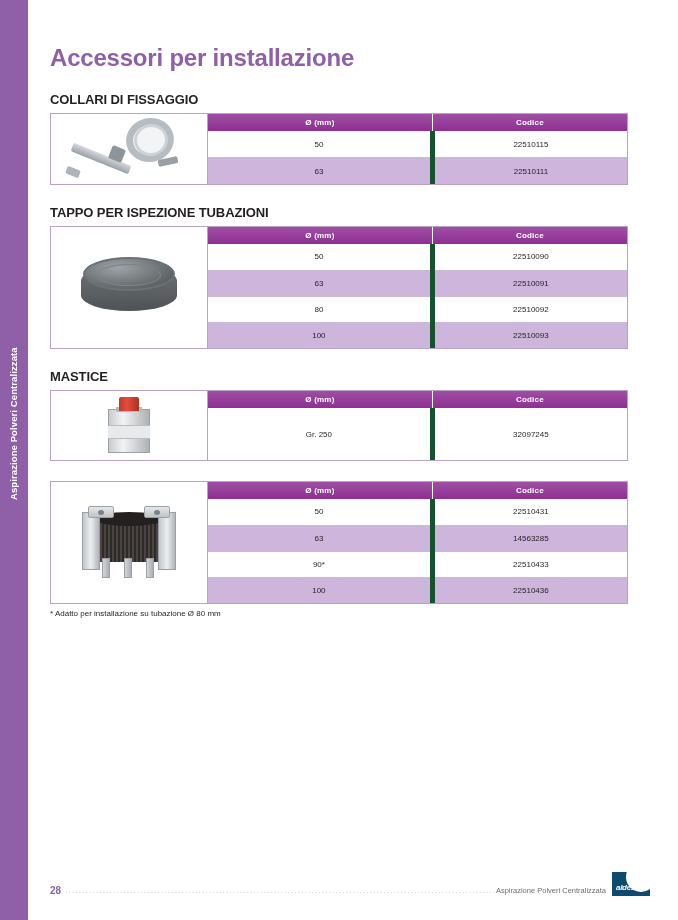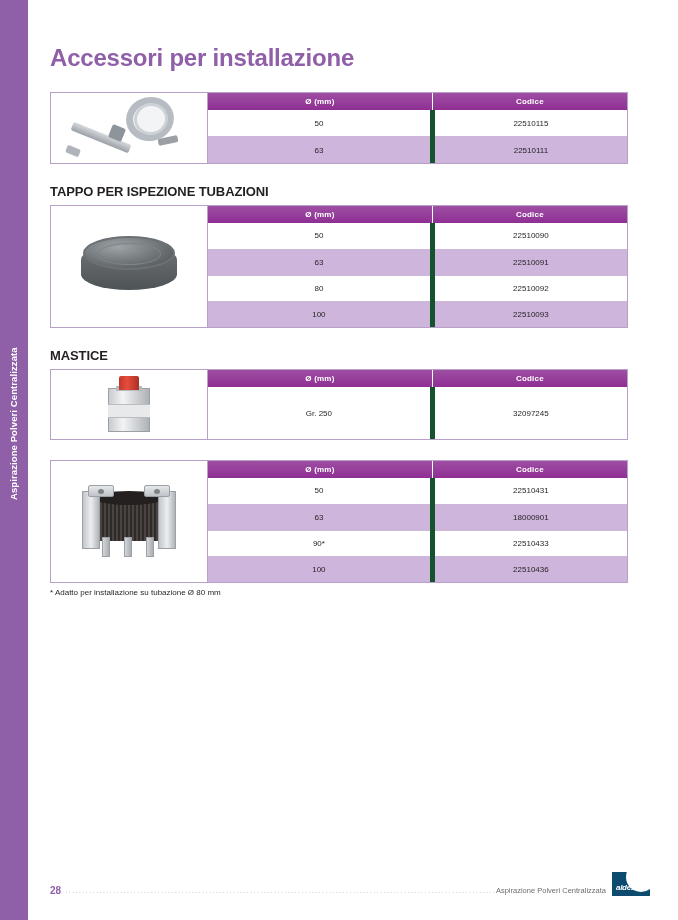--- a/index.html
+++ b/index.html
@@ -309,20 +309,21 @@
 
   <div class="left-bar">
     <div class="left-bar-label">Aspirazione Polveri Centralizzata</div>
   </div>
 
   <div class="content">
 
     <h1 class="page-title">Accessori per installazione</h1>
 
     <div class="section">
+      <div class="section-title">COLLARI DI FISSAGGIO</div>
       <div class="block">
         <div class="img-cell">
           <div class="illus clamp">
             <div class="ring"></div>
             <div class="ring2"></div>
             <div class="bolt"></div>
             <div class="rod"></div>
             <div class="nut"></div>
             <div class="tip"></div>
           </div>
@@ -439,21 +440,21 @@
               <th class="col-c">Codice</th>
             </tr>
           </thead>
           <tbody>
             <tr class="first">
               <td>50</td>
               <td>22510431</td>
             </tr>
             <tr class="alt">
               <td>63</td>
-              <td>18000901</td>
+              <td>14563285</td>
             </tr>
             <tr>
               <td>90*</td>
               <td>22510433</td>
             </tr>
             <tr class="alt">
               <td>100</td>
               <td>22510436</td>
             </tr>
           </tbody>

